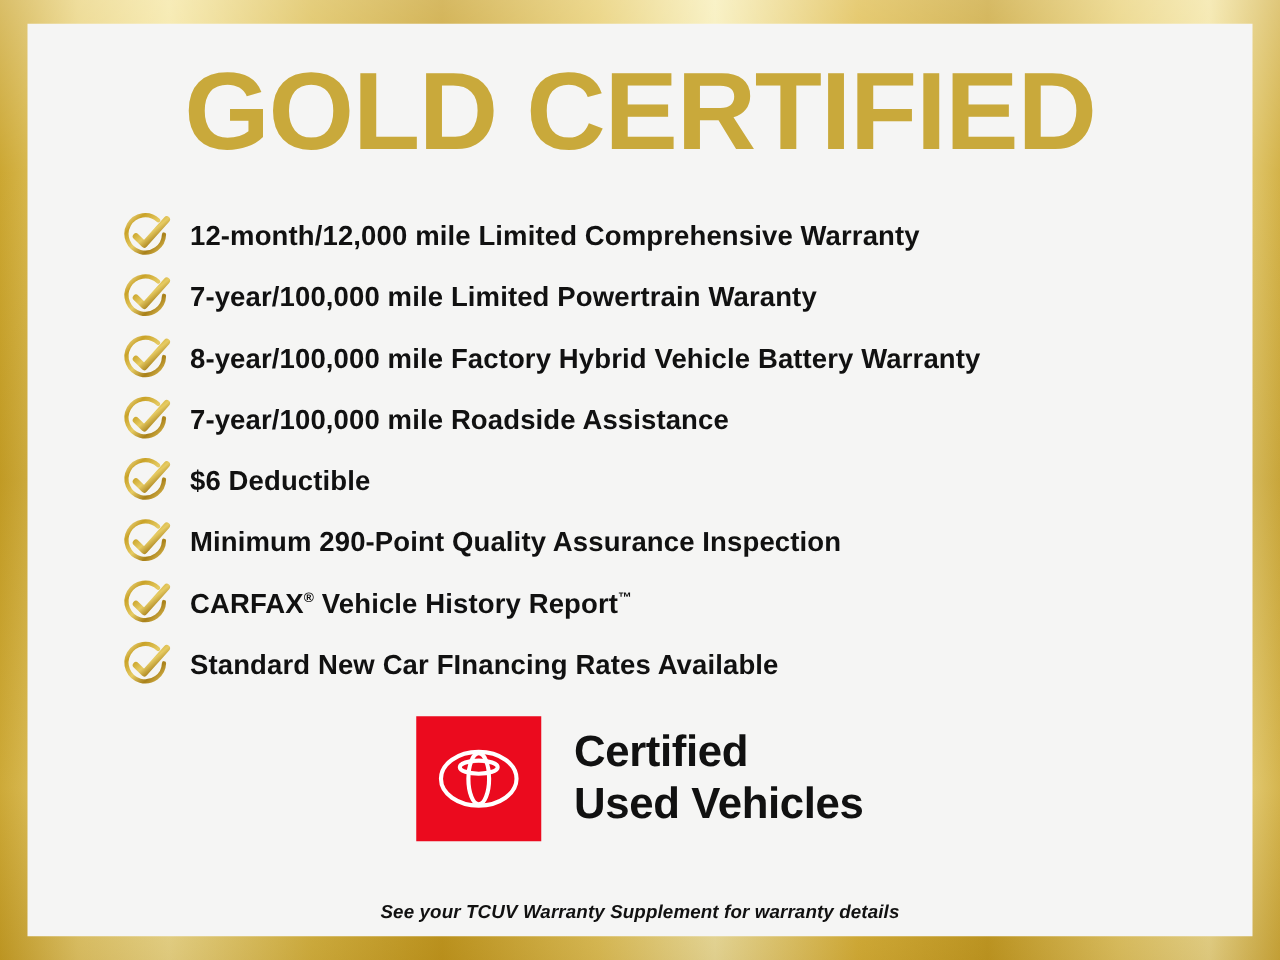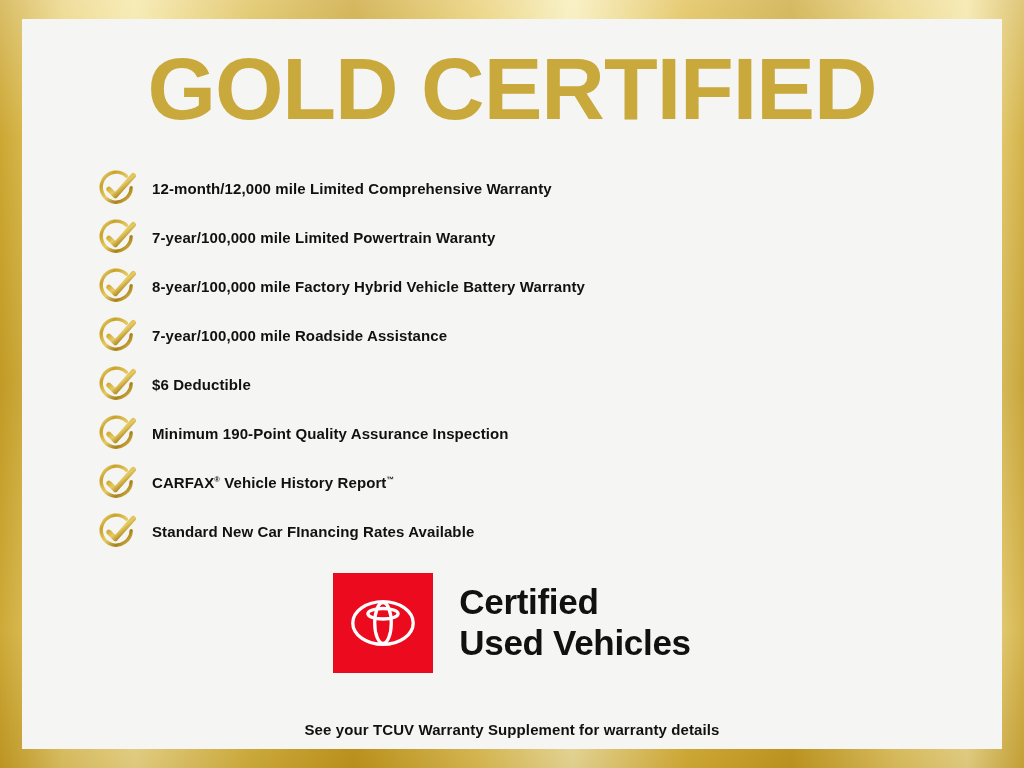--- a/index.html
+++ b/index.html
@@ -87,21 +87,21 @@
     height: 49px;
   }
   .check-icon {
     flex: 0 0 auto;
     width: 44px;
     height: 42px;
     margin-right: 12px;
     display: block;
   }
   .feature-text {
-    font-size: 15px;
+    font-size: 22px;
     font-weight: 700;
     color: #111111;
     letter-spacing: 0.1px;
     white-space: nowrap;
     font-family: "Liberation Sans", sans-serif;
   }
   .feature-text sup {
     font-size: 0.5em;
     vertical-align: super;
     line-height: 0;
@@ -143,20 +143,21 @@
     position: absolute;
     left: 0;
     right: 0;
     top: 702px;
     text-align: center;
     font-size: 15px;
     font-weight: 700;
     color: #111111;
     letter-spacing: 0.1px;
     font-family: "Liberation Sans", sans-serif;
+    font-style: italic;
   }
 </style>
 </head>
 <body>
 
 <div class="badge-frame">
   <div class="frame-sheen"></div>
 
   <div class="panel">
 
@@ -223,21 +224,21 @@
         <span class="feature-text">$6 Deductible</span>
       </div>
 
       <div class="feature-row">
         <span class="check-icon">
           <svg viewBox="0 0 44 42" width="44" height="42" aria-hidden="true">
             <path d="M30.5 8.2 A15 15 0 1 0 35.2 19.6" fill="none" stroke="url(#g1)" stroke-width="3.4" stroke-linecap="round"></path>
             <path d="M12.8 21.2 L19.4 27.6 L37.4 7.6" fill="none" stroke="url(#g1)" stroke-width="5.2" stroke-linecap="round" stroke-linejoin="round"></path>
           </svg>
         </span>
-        <span class="feature-text">Minimum 190-Point Quality Assurance Inspection</span>
+        <span class="feature-text">Minimum 290-Point Quality Assurance Inspection</span>
       </div>
 
       <div class="feature-row">
         <span class="check-icon">
           <svg viewBox="0 0 44 42" width="44" height="42" aria-hidden="true">
             <path d="M30.5 8.2 A15 15 0 1 0 35.2 19.6" fill="none" stroke="url(#g1)" stroke-width="3.4" stroke-linecap="round"></path>
             <path d="M12.8 21.2 L19.4 27.6 L37.4 7.6" fill="none" stroke="url(#g1)" stroke-width="5.2" stroke-linecap="round" stroke-linejoin="round"></path>
           </svg>
         </span>
         <span class="feature-text"><span>CARFAX</span><sup>®</sup><span> Vehicle History Report</span><sup>™</sup></span>

